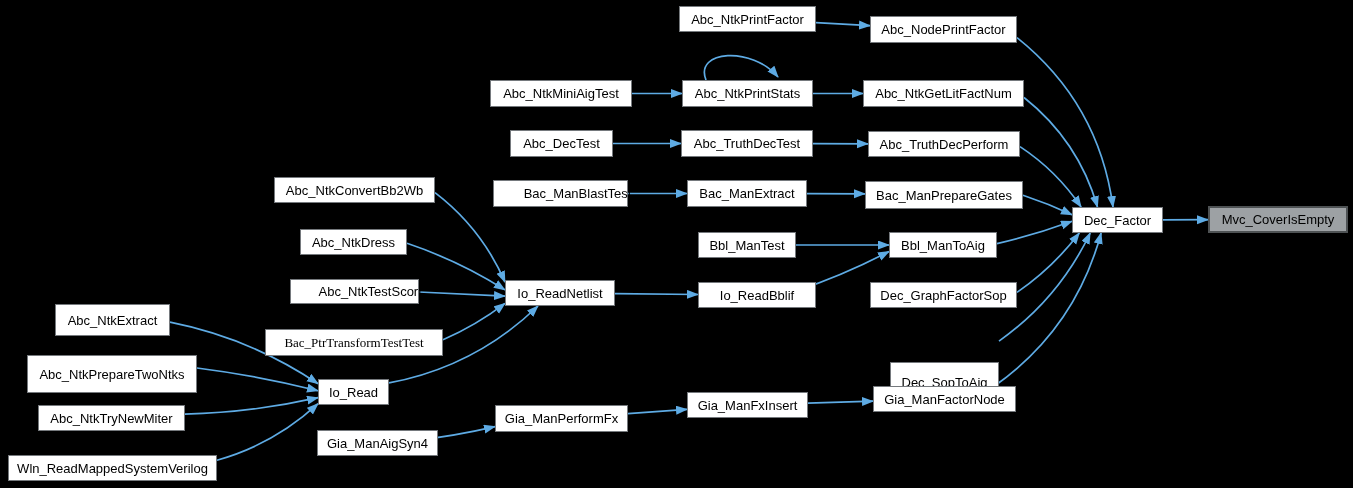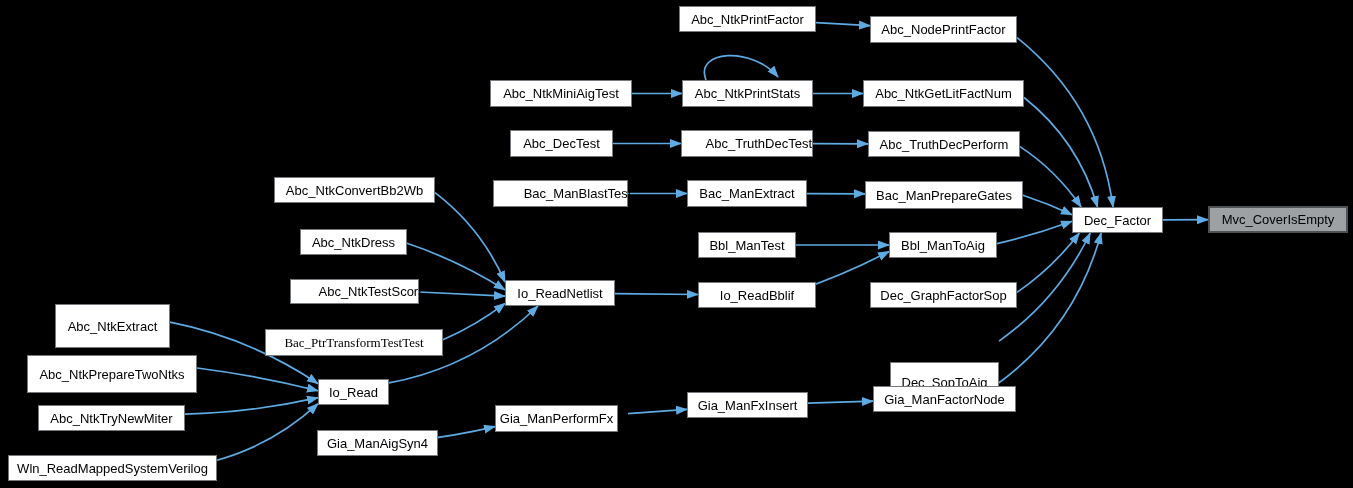--- a/index.html
+++ b/index.html
@@ -98,21 +98,21 @@
       </div>
       <div class="node" style="left: 682px; top: 80px; width: 131px; height: 27px;">
         <span>Abc_NtkPrintStats</span>
       </div>
       <div class="node" style="left: 863px; top: 80px; width: 161px; height: 27px;">
         <span>Abc_NtkGetLitFactNum</span>
       </div>
       <div class="node" style="left: 510px; top: 130px; width: 103px; height: 27px;">
         <span>Abc_DecTest</span>
       </div>
-      <div class="node" style="left: 681px; top: 130px; width: 132px; height: 27px; justify-content: flex-end;">
+      <div class="node" style="left: 681px; top: 130px; width: 132px; height: 27px;">
         <span>Abc_TruthDecTest</span>
       </div>
       <div class="node" style="left: 868px; top: 131px; width: 152px; height: 26px;">
         <span>Abc_TruthDecPerform</span>
       </div>
       <div class="node" style="left: 493px; top: 180px; width: 135px; height: 27px; padding-left: 34px;">
         <span>Bac_ManBlastTest</span>
       </div>
       <div class="node" style="left: 687px; top: 180px; width: 120px; height: 27px;">
         <span>Bac_ManExtract</span>
@@ -143,39 +143,39 @@
       </div>
       <div class="node" style="left: 870px; top: 282px; width: 147px; height: 26px;">
         <span>Dec_GraphFactorSop</span>
       </div>
       <div class="node" style="left: 265px; top: 329px; width: 178px; height: 27px; font-family: Liberation Serif, serif;">
         <span>Bac_PtrTransformTestTest</span>
       </div>
       <div class="node" style="left: 890px; top: 332px; width: 109px; height: 40px; margin-top: 30px;">
         <span>Dec_SopToAig</span>
       </div>
-      <div class="node" style="left: 55px; top: 304px; width: 115px; height: 44px; text-align: center;">
+      <div class="node" style="left: 55px; top: 304px; width: 115px; height: 32px; text-align: center;">
         <span>Abc_NtkExtract</span>
       </div>
       <div class="node" style="left: 27px; top: 355px; width: 170px; height: 38px;">
         <span>Abc_NtkPrepareTwoNtks</span>
       </div>
       <div class="node" style="left: 318px; top: 379px; width: 71px; height: 26px;">
         <span>Io_Read</span>
       </div>
       <div class="node" style="left: 38px; top: 405px; width: 147px; height: 26px;">
         <span>Abc_NtkTryNewMiter</span>
       </div>
       <div class="node" style="left: 8px; top: 455px; width: 209px; height: 26px;">
         <span>Wln_ReadMappedSystemVerilog</span>
       </div>
       <div class="node" style="left: 294px; top: 430px; width: 121px; height: 26px; margin-left: 23px;">
         <span>Gia_ManAigSyn4</span>
       </div>
-      <div class="node" style="left: 495px; top: 405px; width: 123px; height: 27px;">
+      <div class="node" style="left: 495px; top: 405px; width: 133px; height: 27px;">
         <span>Gia_ManPerformFx</span>
       </div>
       <div class="node" style="left: 687px; top: 392px; width: 121px; height: 26px;">
         <span>Gia_ManFxInsert</span>
       </div>
       <div class="node" style="left: 873px; top: 386px; width: 143px; height: 26px;">
         <span>Gia_ManFactorNode</span>
       </div>
       <div class="node" style="left: 1072px; top: 207px; width: 91px; height: 26px;">
         <span>Dec_Factor</span>

